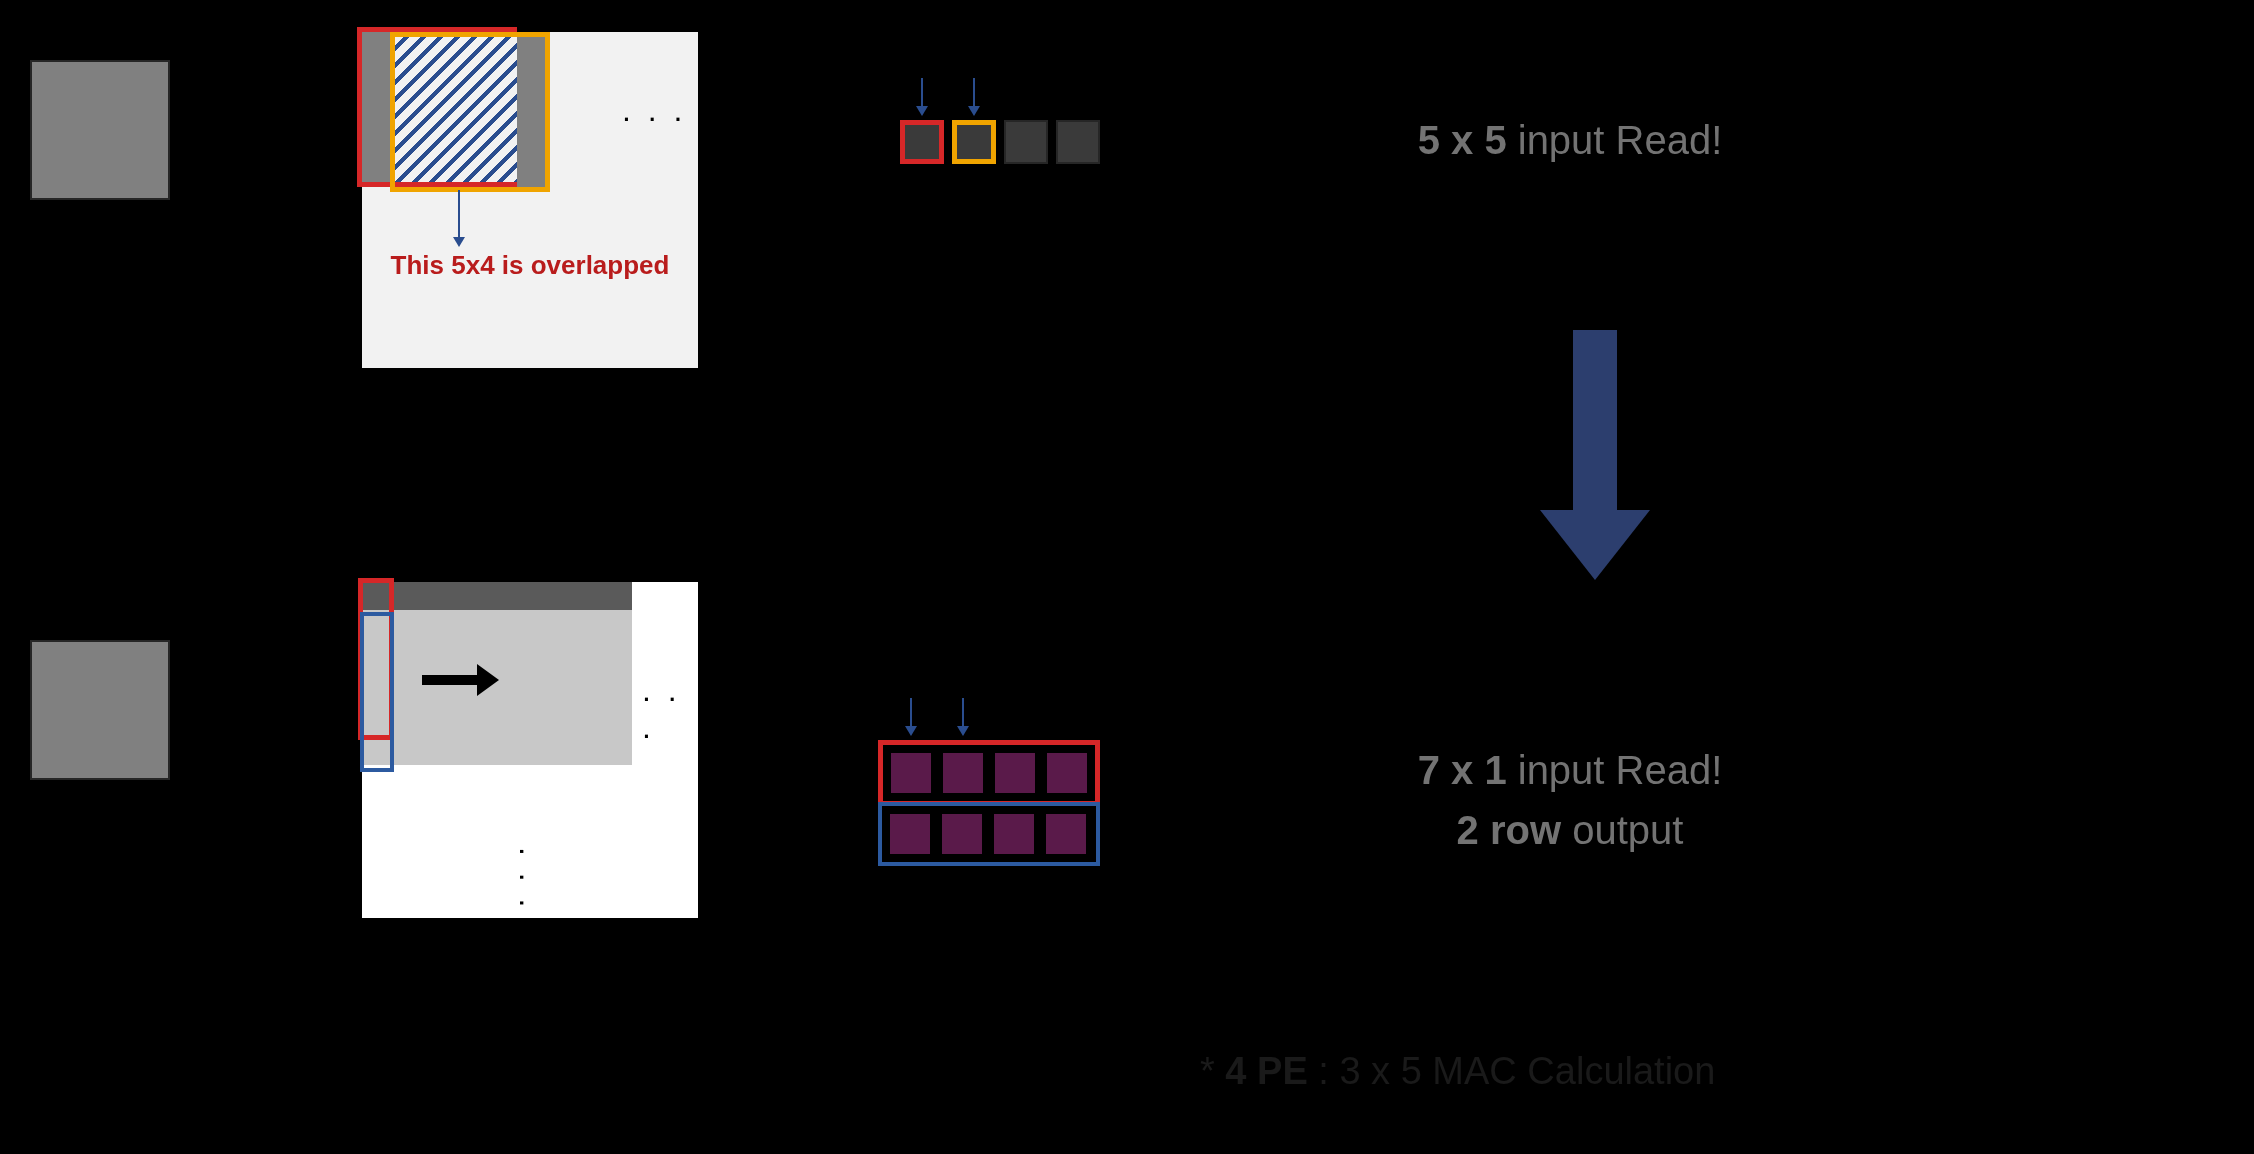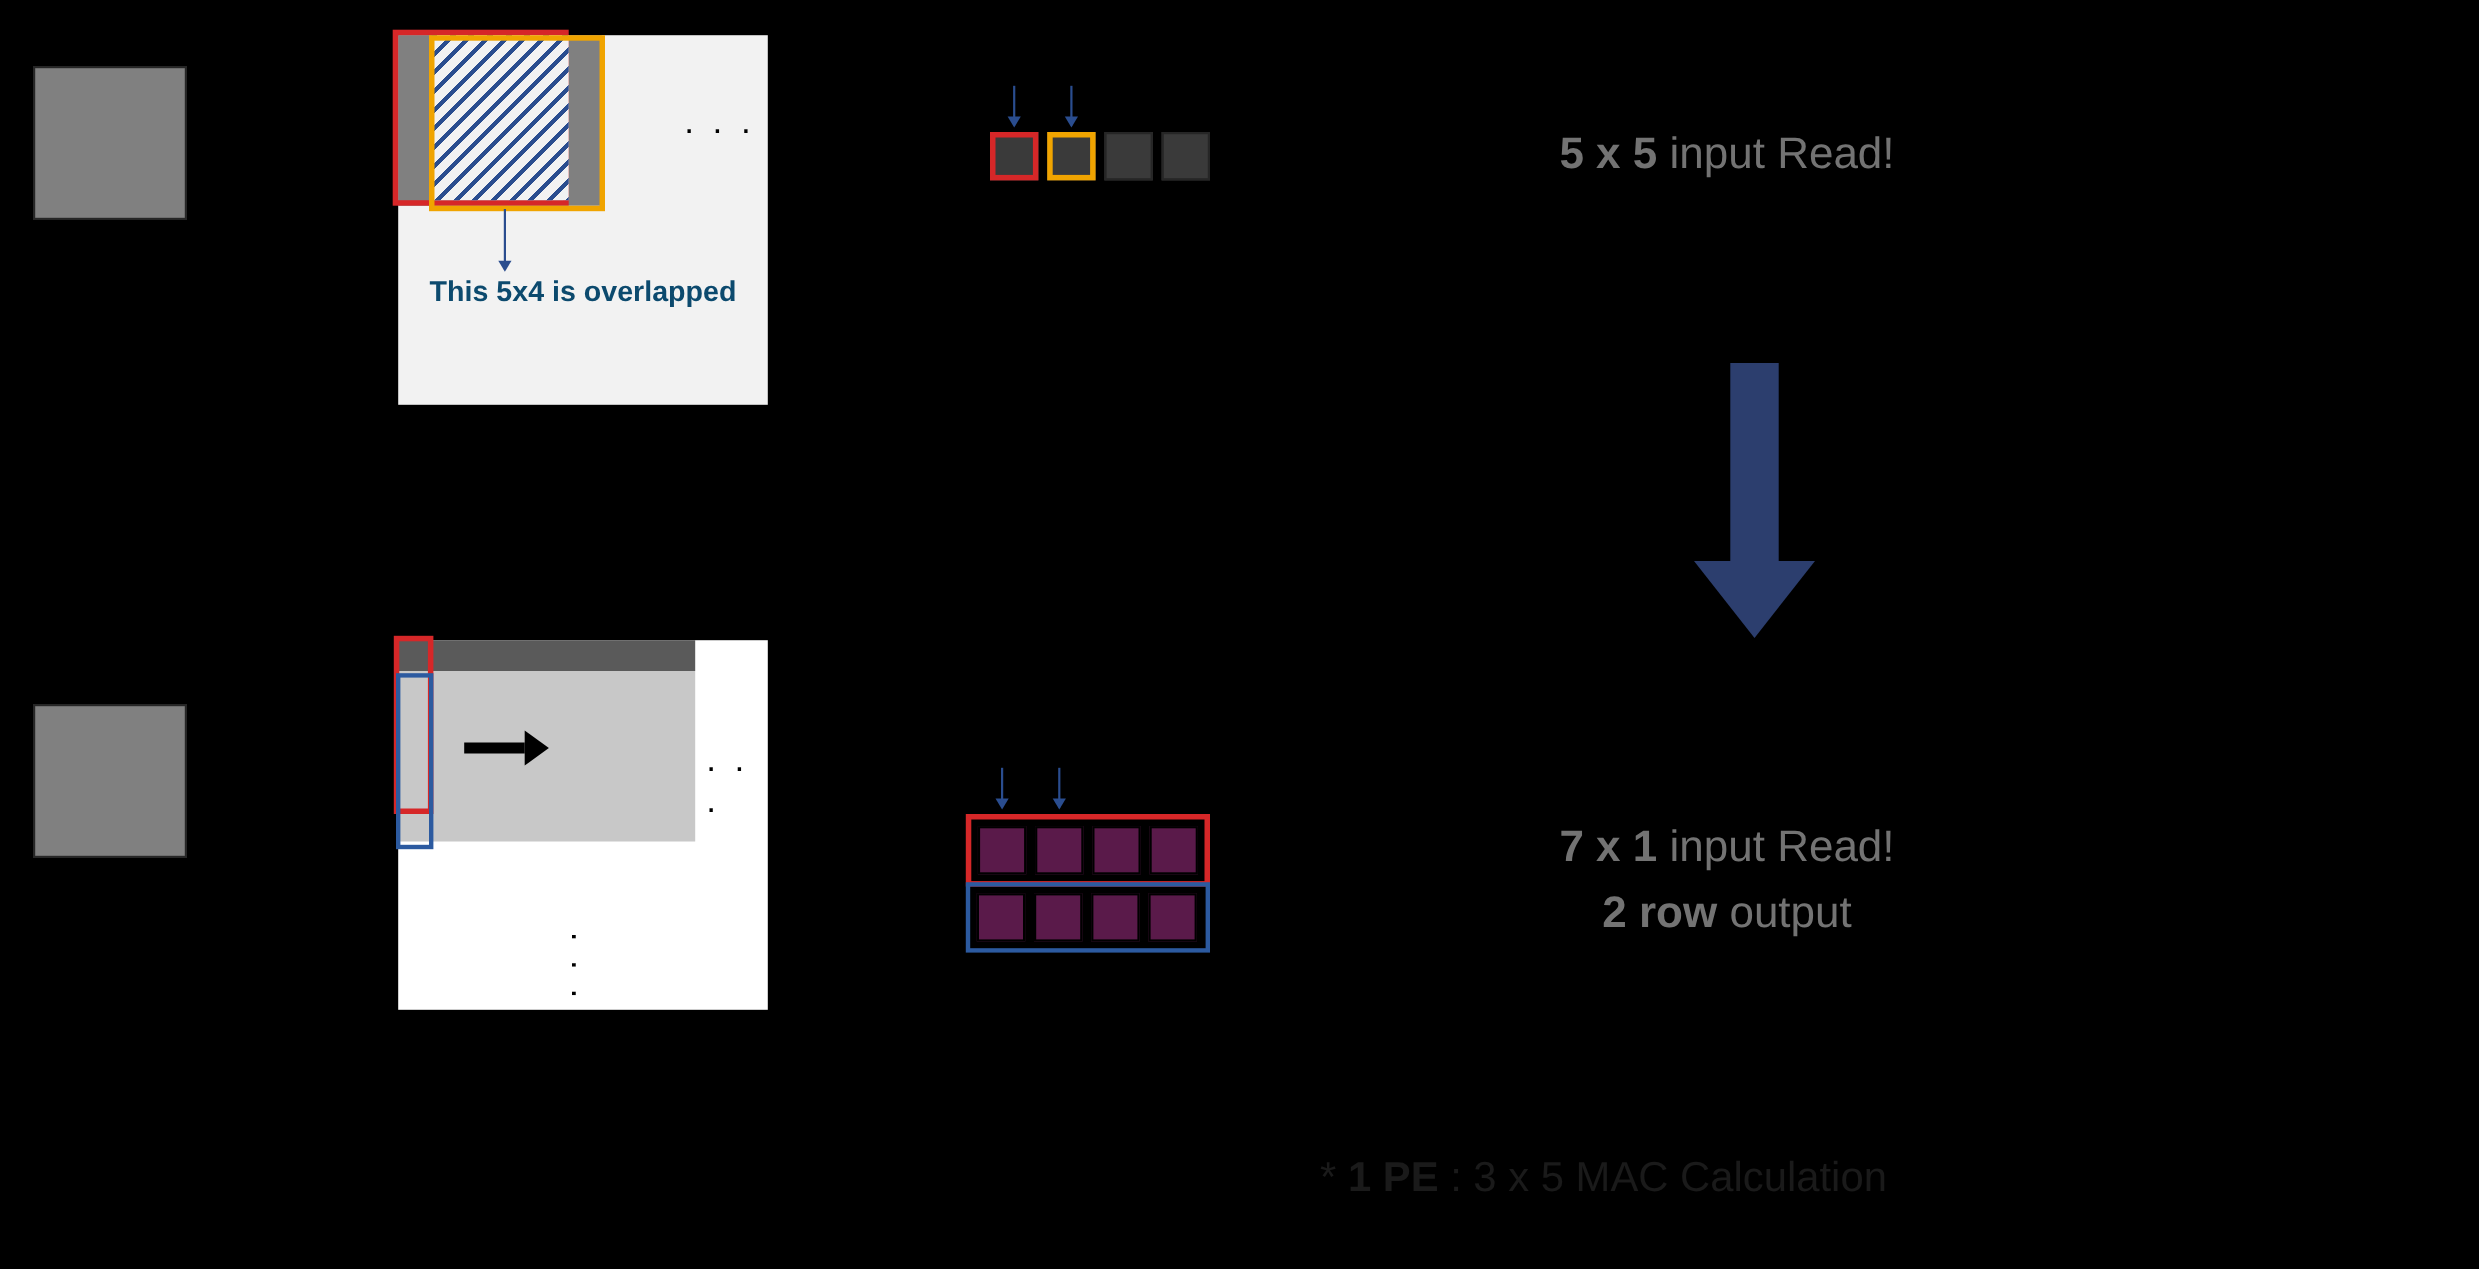--- a/index.html
+++ b/index.html
@@ -47,21 +47,21 @@
   
   .ellipsis {
     font-size: 32px;
     color: #000;
     letter-spacing: 4px;
   }
 
   .overlay-label {
     font-size: 26px;
     font-weight: 800;
-    color: #0c4a6e;
+    color: #b91c1c;
     text-align: center;
   }
 
   
   .out-cell {
     width: 44px; height: 44px;
     border: 2px solid #262626;
   }
   .out-dark { background: #3a3a3a; }
   .out-red-border { border: 5px solid #d62728; }
@@ -235,14 +235,14 @@
 
 <div class="small-arrow" style="left:910px; top:698px;"></div>
 <div class="small-arrow" style="left:962px; top:698px;"></div>
 
 <div class="abs txt" style="left:1310px; top:740px; width:520px;">
   <div><b>7 x 1</b><span> input Read!</span></div>
   <div><b>2 row</b><span> output</span></div>
 </div>
 
 <div class="abs footnote" style="left:1200px; top:1050px;">
-  <span>* </span><b>1 PE</b><span> : 3 x 5 MAC Calculation</span>
+  <span>* </span><b>4 PE</b><span> : 3 x 5 MAC Calculation</span>
 </div>
 
 </body></html>

